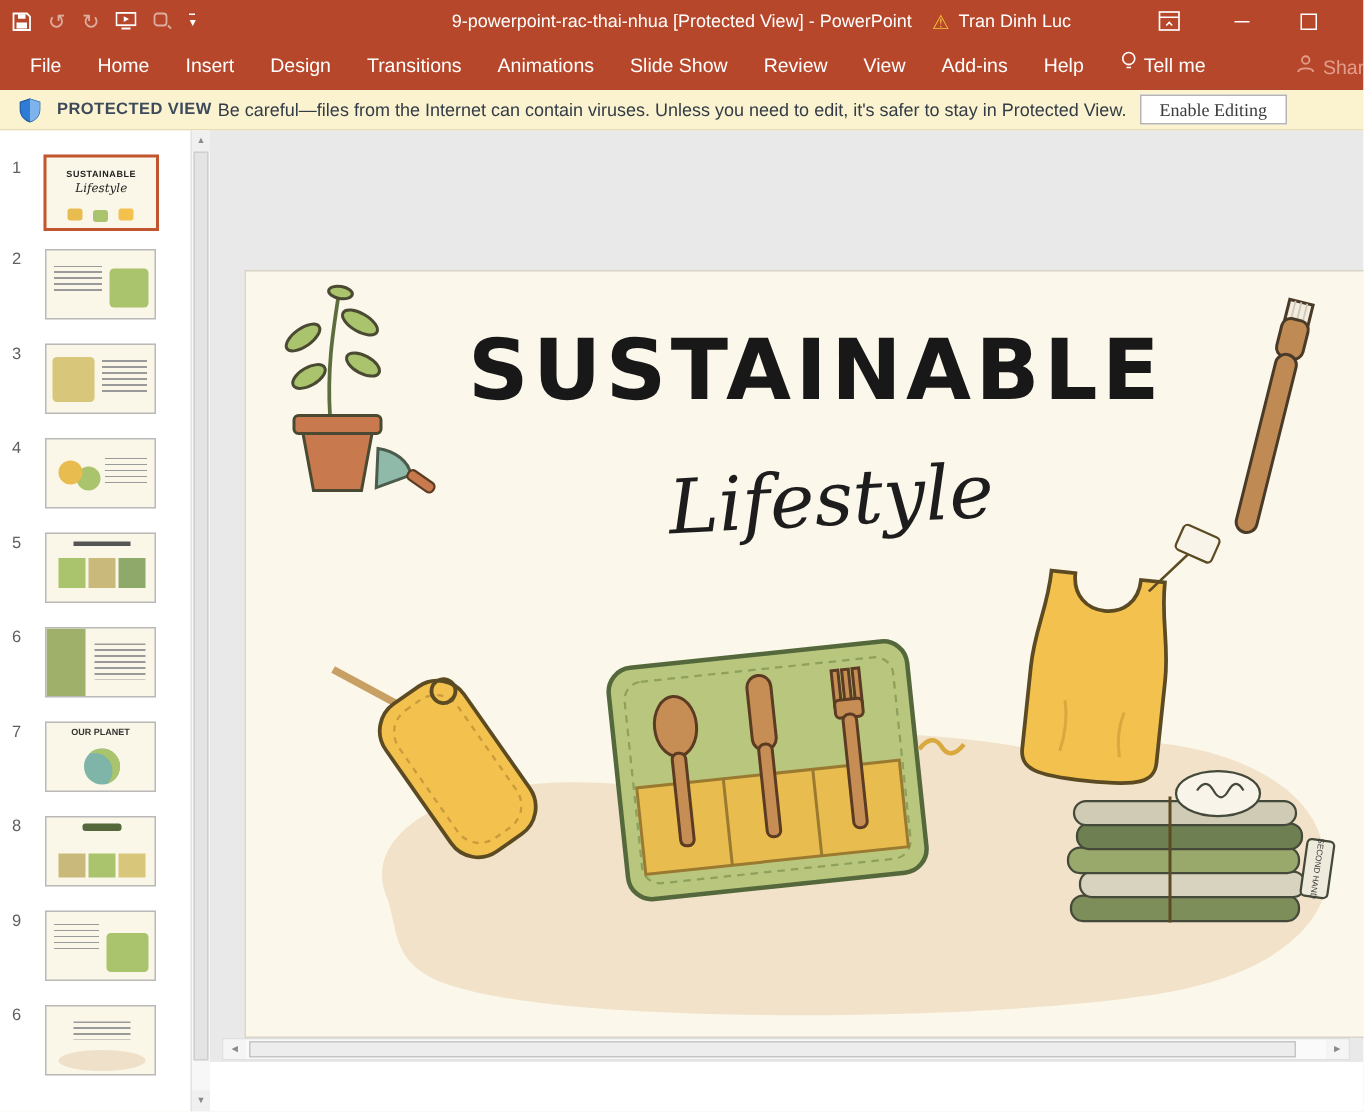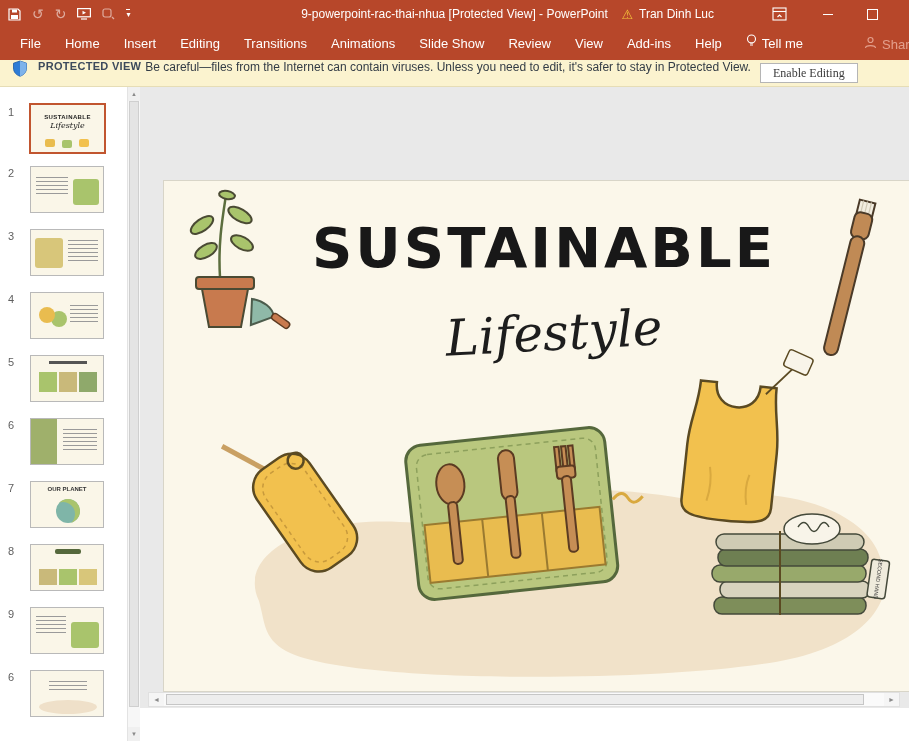--- a/index.html
+++ b/index.html
@@ -28,21 +28,21 @@
   
   .tabs{position:absolute;left:0;top:28px;width:909px;height:32px;background:#B7472A;display:flex;
         align-items:flex-end;padding-left:8px;box-sizing:border-box;color:#fff;font-size:13px}
   .tab{padding:0 12px;line-height:32px;white-space:nowrap}
   .tab.tellme{display:flex;align-items:center;gap:5px}
   .share{position:absolute;left:864px;top:0;height:32px;display:flex;align-items:center;gap:5px;
          opacity:.6;color:#ffd8cc;font-size:13px;white-space:nowrap}
 
   
   .msgbar{position:absolute;left:0;top:60px;width:909px;height:27px;background:#FBF3CF;
-          border-bottom:1px solid #E6DDB6;box-sizing:border-box;display:flex;}
+          border-bottom:1px solid #E6DDB6;box-sizing:border-box;display:flex;align-items:center}
   .shield{margin-left:12px;display:inline-flex}
   .pv-label{margin-left:10px;font-weight:700;font-size:11px;letter-spacing:.3px;color:#3D4A5C;white-space:nowrap}
   .pv-msg{margin-left:4px;font-size:12px;color:#333C46;white-space:nowrap}
   .enable-btn{position:absolute;left:760px;top:3px;height:20px;padding:0 12px;background:#FFFFFF;
               border:1px solid #B5B5B5;font-size:12px;color:#3a3a3a;font-family:Liberation Serif, serif}
 
   
   .thumbs{position:absolute;left:0;top:87px;width:127px;height:654px;background:#fff}
   .trow{position:absolute;left:0;width:127px;height:58px}
   .tnum{position:absolute;left:8px;top:1px;font-size:11px;color:#5f5f5f}
@@ -148,21 +148,21 @@
     <span class="winbtn max">
         <i class="maxbox"></i>
       </span>
   </div>
 </div>
 
 <div class="tabs">
   <span class="tab">File</span>
   <span class="tab">Home</span>
   <span class="tab">Insert</span>
-  <span class="tab">Editing</span>
+  <span class="tab">Design</span>
   <span class="tab">Transitions</span>
   <span class="tab">Animations</span>
   <span class="tab">Slide Show</span>
   <span class="tab">Review</span>
   <span class="tab">View</span>
   <span class="tab">Add-ins</span>
   <span class="tab">Help</span>
   <span class="tab tellme">
     <span>
       <svg width="11" height="14" viewBox="0 0 11 14">

